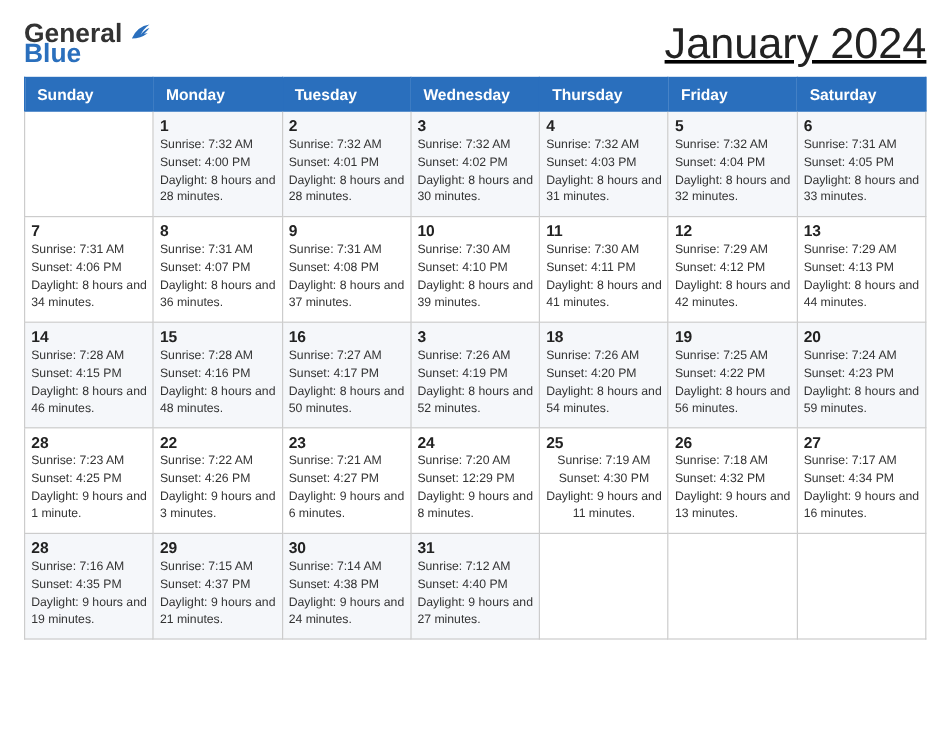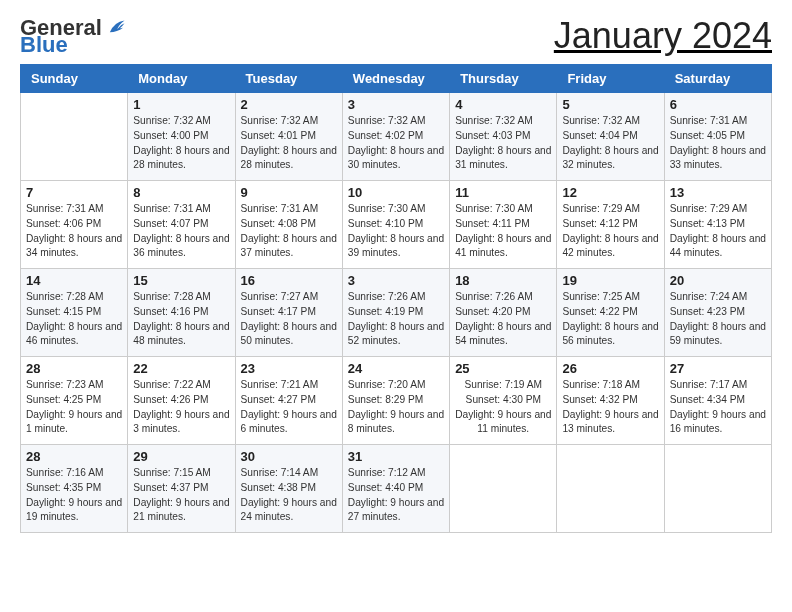--- a/index.html
+++ b/index.html
@@ -273,21 +273,21 @@
         </td>
         <td>
           <span class="day-number">23</span>
           <div class="day-info" style="white-space: pre-line;">Sunrise: 7:21 AM
 Sunset: 4:27 PM
 Daylight: 9 hours and 6 minutes.</div>
         </td>
         <td>
           <span class="day-number">24</span>
           <div class="day-info" style="white-space: pre-line;">Sunrise: 7:20 AM
-Sunset: 8:29 PM
+Sunset: 12:29 PM
 Daylight: 9 hours and 8 minutes.</div>
         </td>
         <td>
           <span class="day-number">25</span>
           <div class="day-info" style="white-space: pre-line; text-align: center;">Sunrise: 7:19 AM
 Sunset: 4:30 PM
 Daylight: 9 hours and 11 minutes.</div>
         </td>
         <td>
           <span class="day-number">26</span>

